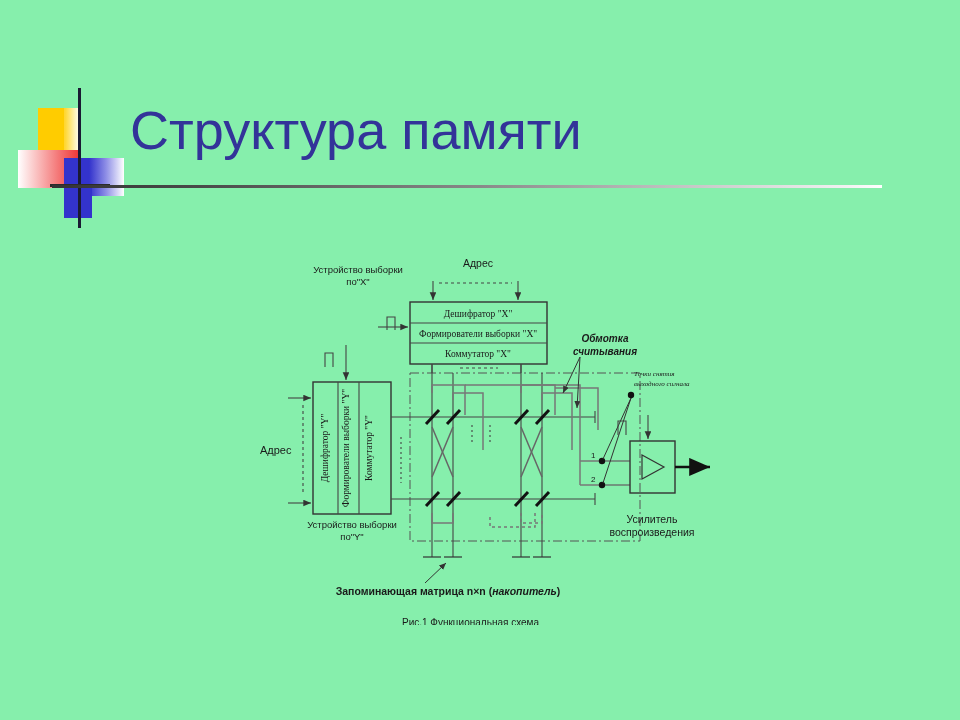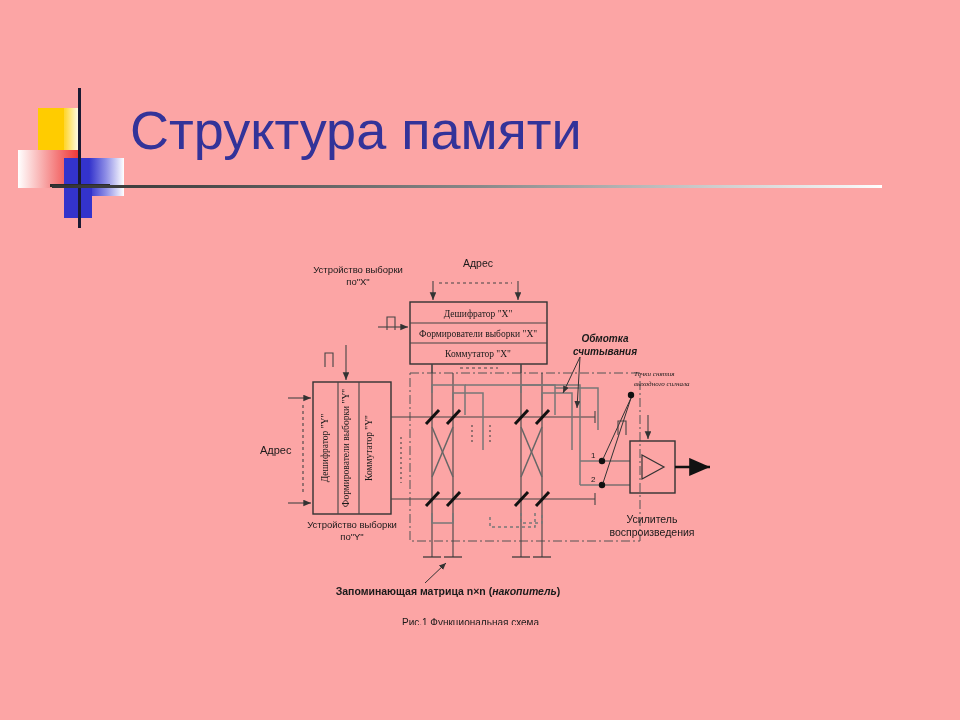--- a/index.html
+++ b/index.html
@@ -3,21 +3,21 @@
 <meta charset="utf-8">
 <style>
   html,body{margin:0;padding:0;}
   body{
     width:960px;height:720px;
     background:#ffffff;
     font-family:"Liberation Sans", sans-serif;
     overflow:hidden;
     position:relative;
   }
-  .slide{position:absolute;inset:0;background:#fca5a5;}
+  .slide{position:absolute;inset:0;background:#86efac;}
 
   
   .deco{position:absolute;left:0;top:88px;width:150px;height:140px;}
   .deco .sq{position:absolute;}
   .sq-yellow{
     left:38px;top:20px;width:42px;height:50px;
     background:linear-gradient(to right,#FFCC00 0%,#FFCC00 48%,#FFD93B 66%,#ffffff 100%);
   }
   .sq-yellow2{
     left:38px;top:20px;width:26px;height:50px;background:#FFCC00;

